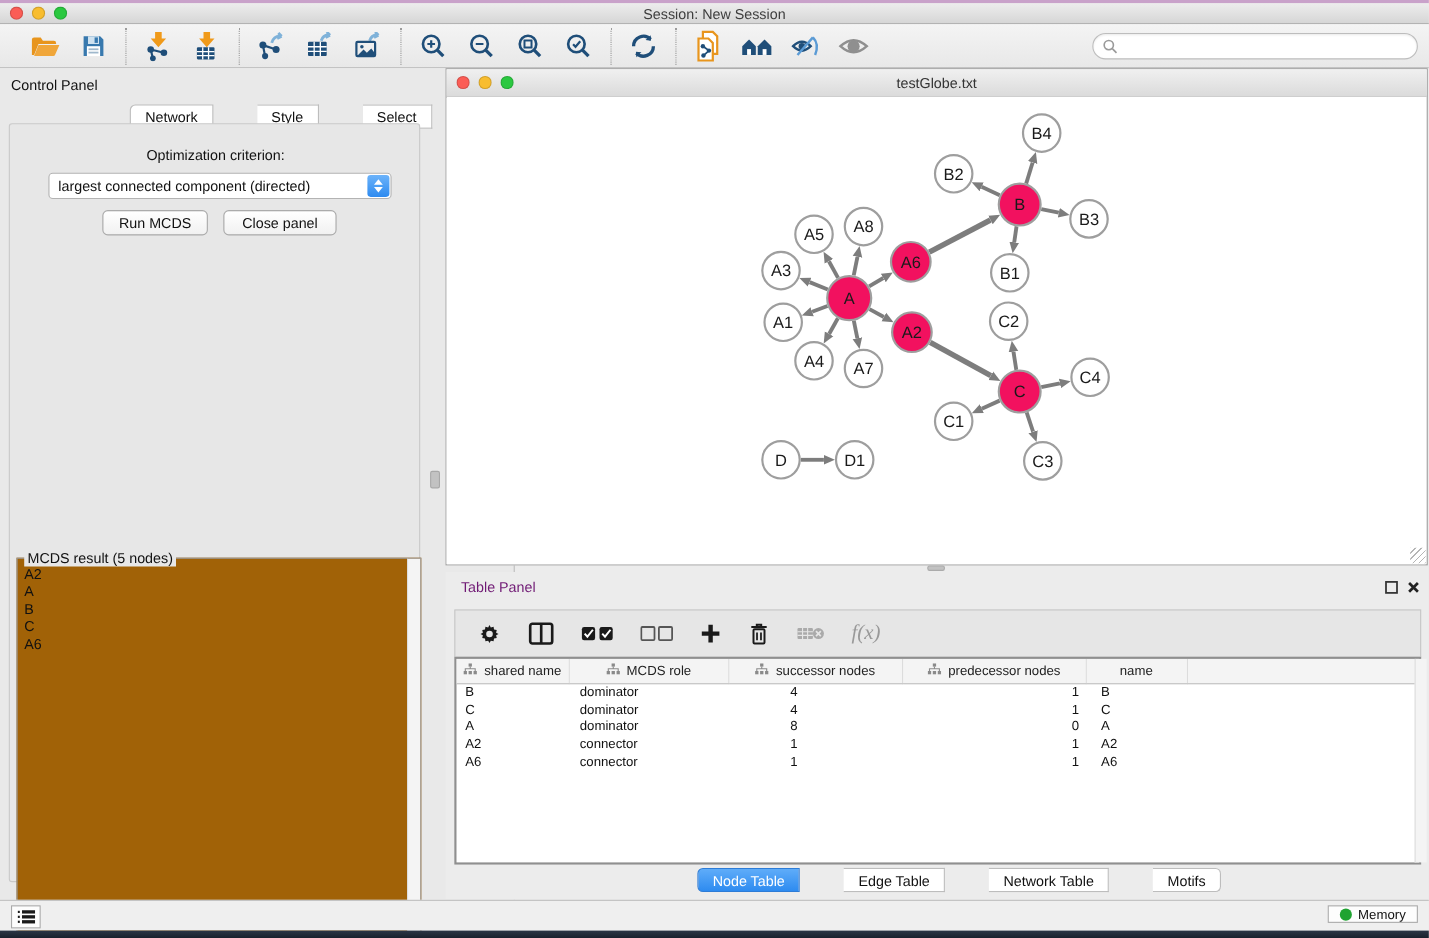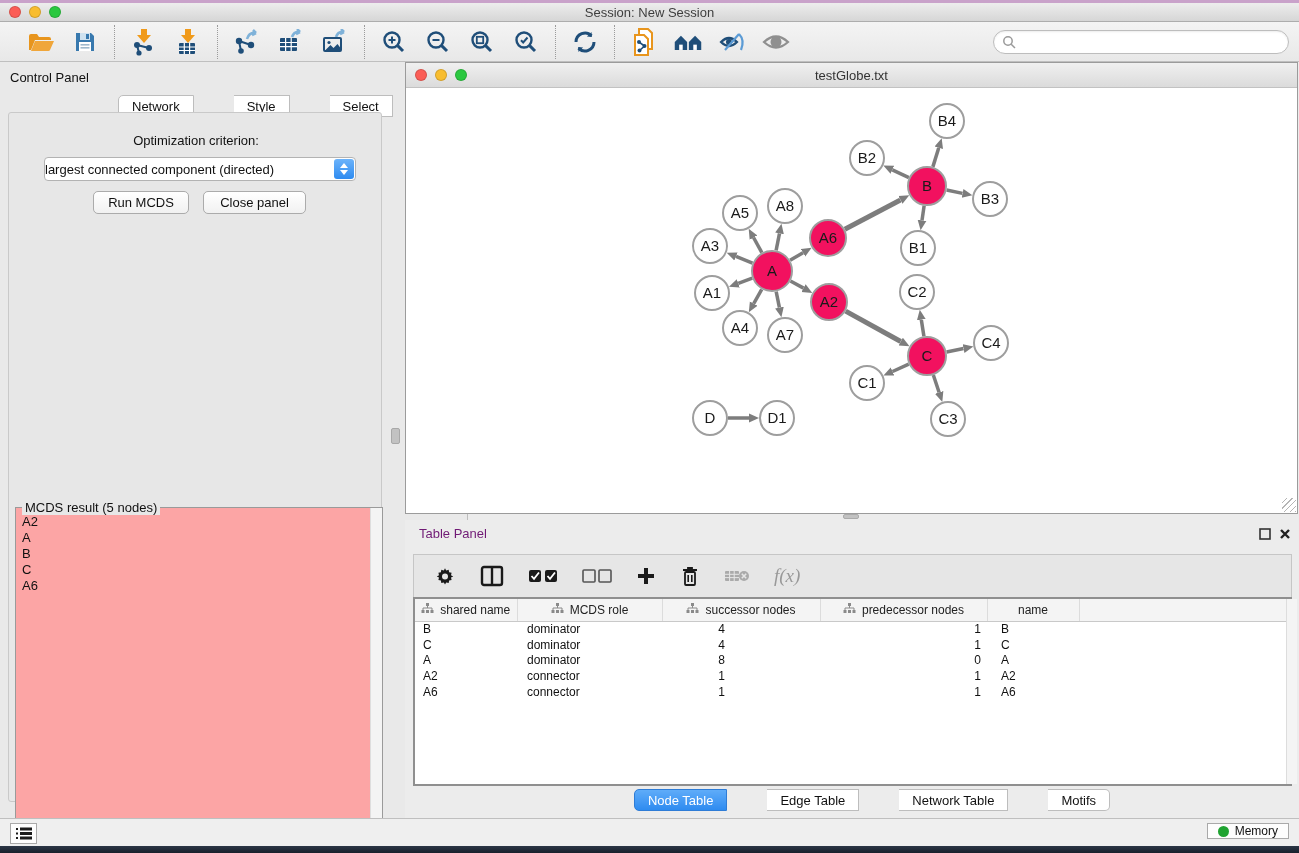--- a/index.html
+++ b/index.html
@@ -31,28 +31,28 @@
   #control-panel { left:0; top:62px; width:468px; height:756px; background:#E9E9E9; border-right:1px solid #BDBDBD; }
   #cp-header { position:absolute; left:10px; top:8px; font-size:13px; color:#111; }
   .panel-winbtns { position:absolute; right:8px; top:8px; display:flex; gap:8px; align-items:center; }
   .tabs-row { position:absolute; display:flex; }
   .seg-tab { font-size:13px; padding:3px 13px; background:#FFFFFF; border:1px solid #BDBDBD; border-left:none; color:#111; height:22px; display:flex; align-items:center;margin-left:40px; }
   .seg-tab:first-child { border-left:1px solid #BDBDBD; border-radius:5px 0 0 5px; }
   .seg-tab:last-child { border-radius:0 5px 5px 0; }
   .seg-tab.selected { background:linear-gradient(#5FACF9,#2E8BF0); color:#fff; border-color:#2E7CD6; }
   #cp-content { position:absolute; left:8px; top:50px; width:374px; height:690px; border:1px solid #C9C9C9; border-radius:3px; background:#E7E7E7; }
   #opt-label { position:absolute; left:0; width:374px; top:20px; text-align:center; font-size:13px; color:#111; }
-  #opt-select { position:absolute; left:35px; top:44px; width:312px; height:24px; background:#fff; border:1px solid #B3B3B3; border-radius:4px; display:flex; align-items:center; font-size:13px; color:#111; }
+  #opt-select { position:absolute; left:35px; top:44px; width:312px; height:24px; background:#fff; border:1px solid #B3B3B3; border-radius:4px; display:flex; align-items:center; font-size:13px; color:#111; padding-left:8px; }
   #opt-stepper { position:absolute; right:1px; top:1px; width:20px; height:20px; border-radius:3px; background:linear-gradient(#6CB3FA,#2E8BF0); display:flex; flex-direction:column; align-items:center; justify-content:center; gap:2px; }
   .chev-up { width:0;height:0;border-left:4px solid transparent;border-right:4px solid transparent;border-bottom:5px solid #fff; }
   .chev-down { width:0;height:0;border-left:4px solid transparent;border-right:4px solid transparent;border-top:5px solid #fff; }
   .cp-btn { position:absolute; top:78px; height:23px; background:linear-gradient(#FFFFFF,#F1F1F1); border:1px solid #ABABAB; border-radius:5px; font-size:13px; color:#111; display:flex; align-items:center; justify-content:center; font-family:"Liberation Sans",sans-serif; }
   #run-btn { left:84px; width:96px; }
   #closepanel-btn { left:194px; width:103px; }
-  #result-box { position:absolute; left:6px; top:394px; width:368px; height:342px; border:1px solid #9A9A9A; background:#fca5a5; }
+  #result-box { position:absolute; left:6px; top:394px; width:368px; height:342px; border:1px solid #9A9A9A; background:#a16207; }
   #result-title { position:absolute; left:6px; top:-8px; background:#E7E7E7; padding:0 3px; font-size:13px; color:#111; }
   #result-list { position:absolute; left:1px; top:6px; right:13px; bottom:1px; overflow:hidden; font-size:13px; color:#111; padding-left:5px; line-height:16px; }
   #result-scroll { position:absolute; right:0; top:0; width:12px; bottom:0; background:#F4F4F4; border-left:1px solid #DEDEDE; }
 
   
   #vert-splitter-thumb { left:391px; top:428px; width:9px; height:16px; background:#C2C2C2; border:1px solid #A8A8A8; border-radius:2px; }
   #network-window { left:405px; top:62px; width:893px; height:452px; background:#FFFFFF; border:1px solid #9B9B9B; }
   #nw-titlebar { position:absolute; left:0; top:0; right:0; height:25px; background:linear-gradient(#F0F0F0,#DBDBDB); border-bottom:1px solid #C2C2C2; display:flex; align-items:center; }
   #nw-title { position:absolute; left:0; right:0; text-align:center; font-size:13px; color:#333; }
   #network-canvas { position:absolute; left:0; top:26px; width:890px; height:424px; background:#fff; }

